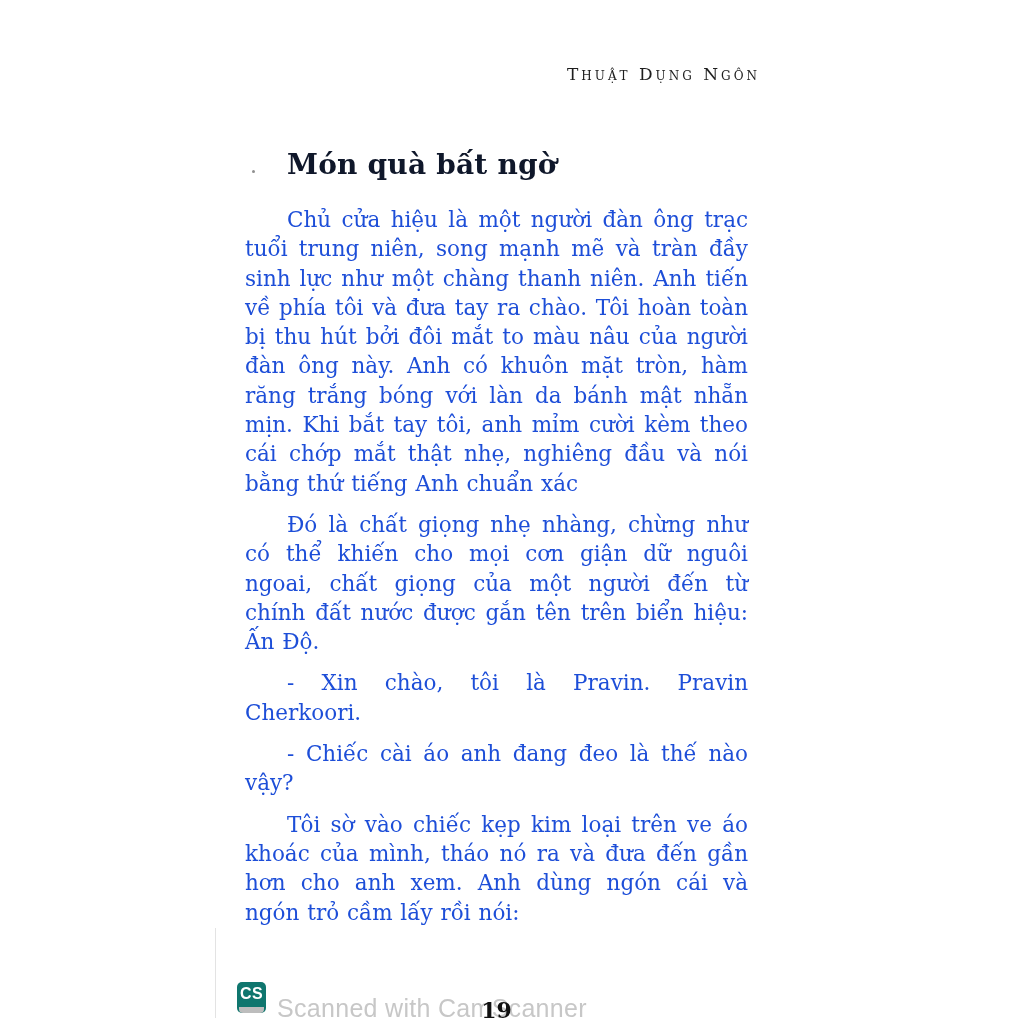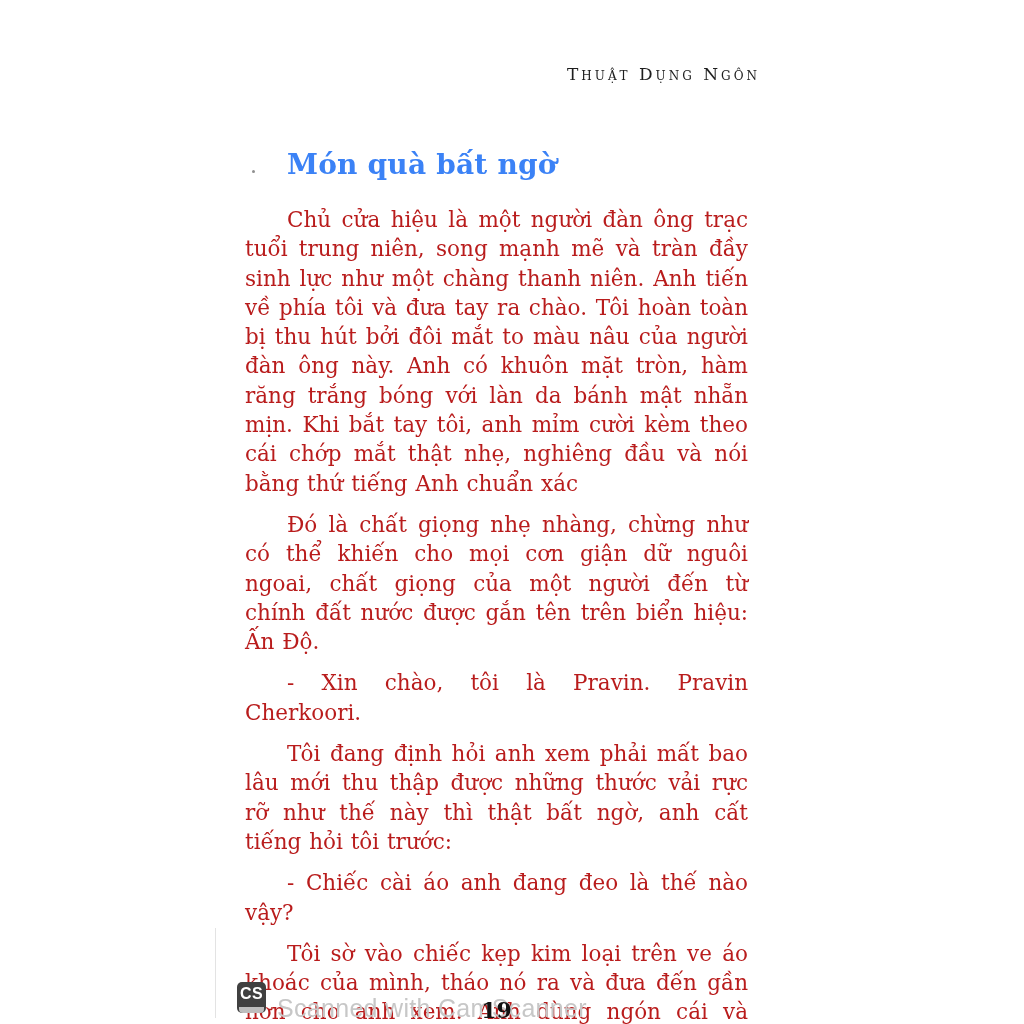--- a/index.html
+++ b/index.html
@@ -29,30 +29,30 @@
   .text-column {
     position: absolute;
     left: 245px;
     top: 148px;
     width: 503px;
   }
   .section-title {
     font-size: 28px;
     font-weight: bold;
     margin: 0 0 24px 42px;
-    color: #3b82f6;
+    color: #0f172a;
     letter-spacing: 0.2px;
   }
   .body-paragraph {
     font-size: 21.5px;
     line-height: 29.3px;
     text-align: justify;
     text-indent: 42px;
     margin: 0 0 12px 0;
-    color: #b91c1c;
+    color: #1d4ed8;
     word-spacing: 1px;
   }
   .scan-artifact-dot {
     position: absolute;
     left: 252px;
     top: 170px;
     width: 3px;
     height: 3px;
     border-radius: 50%;
     background: #8f8f8f;
@@ -83,21 +83,21 @@
     top: 972px;
     display: flex;
     align-items: center;
     gap: 11px;
     z-index: 1;
   }
   .watermark-badge {
     position: relative;
     width: 29px;
     height: 31px;
-    background: #404040;
+    background: #0f766e;
     border-radius: 5px;
     display: flex;
     justify-content: center;
     align-items: flex-start;
   }
   .watermark-badge::after {
     content: "";
     position: absolute;
     bottom: 0;
     left: 2px;
@@ -131,21 +131,20 @@
   <div class="running-header">Thuật Dụng Ngôn</div>
 
   <div class="scan-artifact-dot"></div>
 
   <div class="text-column">
     <h1 class="section-title">Món quà bất ngờ</h1>
 
     <p class="body-paragraph">Chủ cửa hiệu là một người đàn ông trạc tuổi trung niên, song mạnh mẽ và tràn đầy sinh lực như một chàng thanh niên. Anh tiến về phía tôi và đưa tay ra chào. Tôi hoàn toàn bị thu hút bởi đôi mắt to màu nâu của người đàn ông này. Anh có khuôn mặt tròn, hàm răng trắng bóng với làn da bánh mật nhẵn mịn. Khi bắt tay tôi, anh mỉm cười kèm theo cái chớp mắt thật nhẹ, nghiêng đầu và nói bằng thứ tiếng Anh chuẩn xác</p>
     <p class="body-paragraph">Đó là chất giọng nhẹ nhàng, chừng như có thể khiến cho mọi cơn giận dữ nguôi ngoai, chất giọng của một người đến từ chính đất nước được gắn tên trên biển hiệu: Ấn Độ.</p>
     <p class="body-paragraph">- Xin chào, tôi là Pravin. Pravin Cherkoori.</p>
-    <p class="body-paragraph">Tôi đang định hỏi anh xem phải mất bao lâu mới thu thập được những thước vải rực rỡ như thế này thì thật bất ngờ, anh cất tiếng hỏi tôi trước:</p>
     <p class="body-paragraph">- Chiếc cài áo anh đang đeo là thế nào vậy?</p>
     <p class="body-paragraph">Tôi sờ vào chiếc kẹp kim loại trên ve áo khoác của mình, tháo nó ra và đưa đến gần hơn cho anh xem. Anh dùng ngón cái và ngón trỏ cầm lấy rồi nói:</p>
   </div>
 
   <div class="scan-edge-line"></div>
 
   <div class="page-number">19</div>
 
   <div class="watermark-row">
     <div class="watermark-badge">

